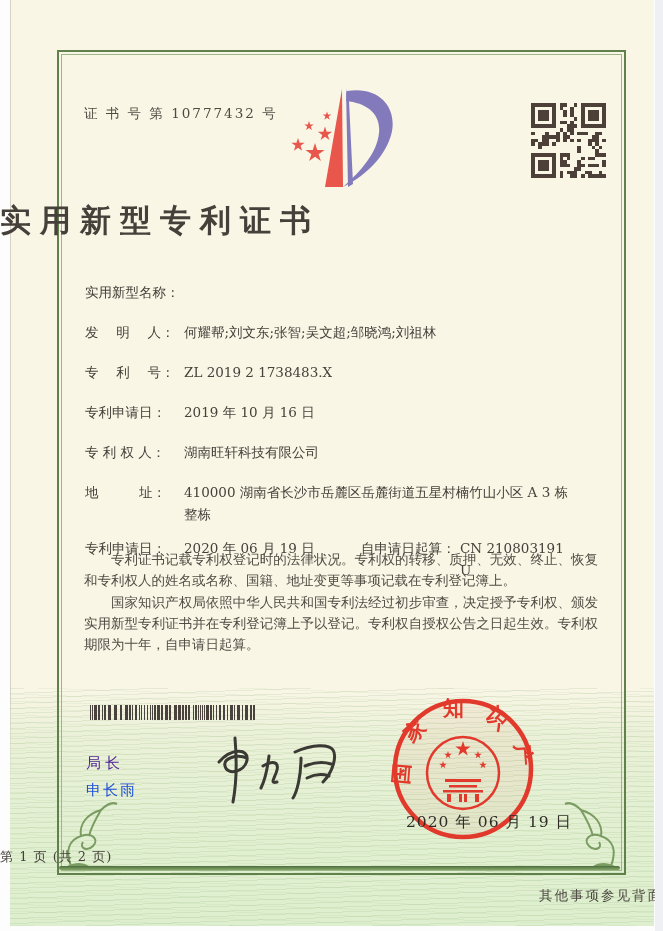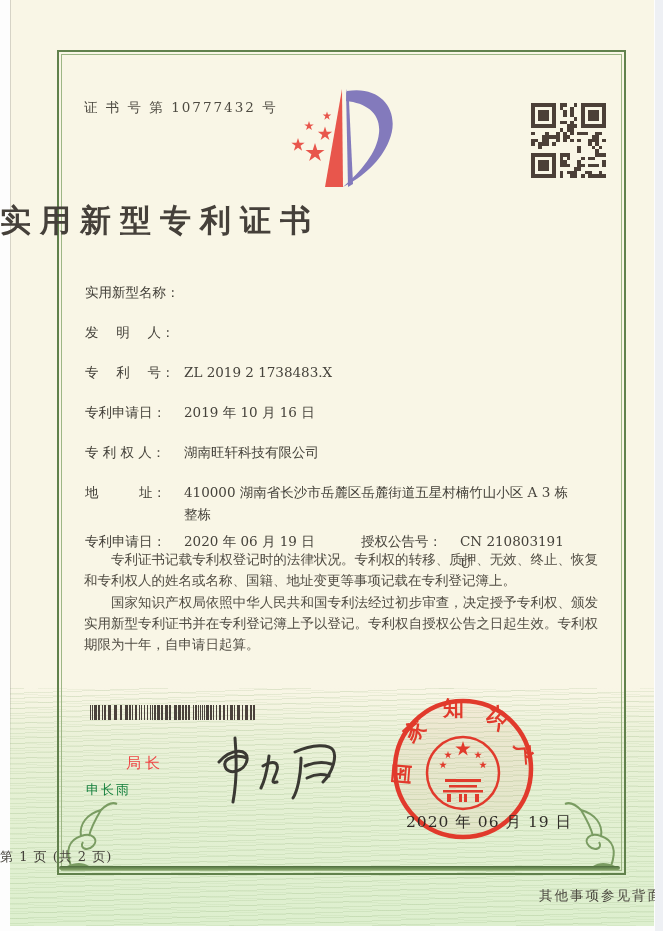--- a/index.html
+++ b/index.html
@@ -9,37 +9,37 @@
   .paper{position:absolute;left:10px;top:0;right:9px;bottom:5px;background:#f9f6e6;border-left:1px solid #d6d3c6;}
   .green-zone{position:absolute;left:10px;right:9px;top:688px;bottom:5px;
     background:linear-gradient(to bottom,rgba(223,237,205,0),rgba(223,237,205,.55) 20%,#e4f0d3 48%,#ddefce 100%);}
   .green-zone::after{content:"";position:absolute;inset:0;
     background:repeating-linear-gradient(178deg,rgba(118,158,92,.14) 0 1px,transparent 1px 5px),
                repeating-linear-gradient(182deg,rgba(118,158,92,.08) 0 1px,transparent 1px 7px);}
   .frame{position:absolute;left:57px;top:50px;width:565px;height:821px;border:2px solid #61814c;}
   .frame::before{content:"";position:absolute;inset:2px;border:1px solid #9db685;}
   .bottom-rule{position:absolute;left:59px;top:866px;width:561px;height:4px;border-radius:2px;
     background:linear-gradient(to bottom,#4d6c3d,#86a76a);}
-  .cert-no{position:absolute;left:84px;top:99px;font-size:13.5px;letter-spacing:2px;color:#4e4b42;}
+  .cert-no{position:absolute;left:84px;top:105px;font-size:13.5px;letter-spacing:2px;color:#4e4b42;}
   .logo{position:absolute;left:279px;top:87px;}
   .qr{position:absolute;left:531px;top:103px;width:75px;height:75px;}
   .title{position:absolute;left:0;top:200px;width:100%;text-align:left;font-size:31px;font-weight:700;
     letter-spacing:9px;color:#45403a;}
   .fields{position:absolute;left:85px;top:281px;width:494px;font-size:13.5px;color:#45423b;}
   .field{display:flex;line-height:22px;margin-bottom:18px;}
-  .field.addr{margin-bottom:5px;}
+  .field.addr{margin-bottom:12px;}
   .flabel{flex:0 0 99px;white-space:pre;}
   .fvalue{flex:1;}
   .fvalue.fixed{flex:0 0 177px;}
   .paras{position:absolute;left:84px;top:549px;width:514px;font-size:13.5px;line-height:21.3px;
     color:#514d44;text-align:justify;}
   .paras p{margin:0;text-indent:2em;}
   .barcode{position:absolute;left:90px;top:705px;width:166px;height:15px;}
-  .director-title{position:absolute;left:86px;top:754px;font-size:15px;color:#ef4444;letter-spacing:4px;margin-left:40px;}
-  .director-name{position:absolute;left:86px;top:781px;font-size:13px;color:#15803d;letter-spacing:2px;}
+  .director-title{position:absolute;left:86px;top:754px;font-size:15px;color:#4c1d95;letter-spacing:4px;}
+  .director-name{position:absolute;left:86px;top:781px;font-size:15px;color:#1d4ed8;letter-spacing:2px;}
   .signature{position:absolute;left:203px;top:732px;}
   .seal{position:absolute;left:389px;top:695px;}
   .seal-date{position:absolute;left:406px;top:812px;font-size:15.5px;color:#2f2c27;letter-spacing:1px;}
   .page-ind{position:absolute;left:0;top:848px;width:100%;text-align:left;font-size:13px;
     color:#45423b;letter-spacing:1px;}
   .back-note{position:absolute;left:0;top:887px;width:100%;text-align:right;font-size:13.5px;
     color:#4a473f;letter-spacing:2px;}
   .flourish{position:absolute;top:796px;}
   .fl-left{left:61px;}
   .fl-right{left:563px;transform:scaleX(-1);}
@@ -284,41 +284,42 @@
   </div>
 
   <div class="title">实用新型专利证书</div>
 
   <div class="fields">
     <div class="field">
       <span class="flabel">实用新型名称：</span>
     </div>
     <div class="field">
       <span class="flabel">发　 明　 人：</span>
+      <span class="fvalue">何耀帮;刘文东;张智;吴文超;邹晓鸿;刘祖林</span>
     </div>
     <div class="field">
       <span class="flabel">专　 利　 号：</span>
       <span class="fvalue">ZL 2019 2 1738483.X</span>
     </div>
     <div class="field">
       <span class="flabel">专利申请日：</span>
       <span class="fvalue">2019 年 10 月 16 日</span>
     </div>
     <div class="field">
       <span class="flabel">专 利 权 人：</span>
       <span class="fvalue">湖南旺轩科技有限公司</span>
     </div>
     <div class="field addr">
       <span class="flabel">地　　　址：</span>
       <span class="fvalue" style="max-width:392px;">410000 湖南省长沙市岳麓区岳麓街道五星村楠竹山小区 A 3 栋整栋</span>
     </div>
     <div class="field">
       <span class="flabel">专利申请日：</span>
       <span class="fvalue fixed">2020 年 06 月 19 日</span>
-      <span class="flabel">授权公告号：</span>
+      <span class="flabel">自申请日起算：</span>
       <span class="fvalue">CN 210803191 U</span>
     </div>
   </div>
 
   <div class="paras">
     <p>专利证书记载专利权登记时的法律状况。专利权的转移、质押、无效、终止、恢复和专利权人的姓名或名称、国籍、地址变更等事项记载在专利登记簿上。</p>
     <p>国家知识产权局依照中华人民共和国专利法经过初步审查，决定授予专利权、颁发实用新型专利证书并在专利登记簿上予以登记。专利权自授权公告之日起生效。专利权期限为十年，自申请日起算。</p>
   </div>
 
   <div class="barcode">

